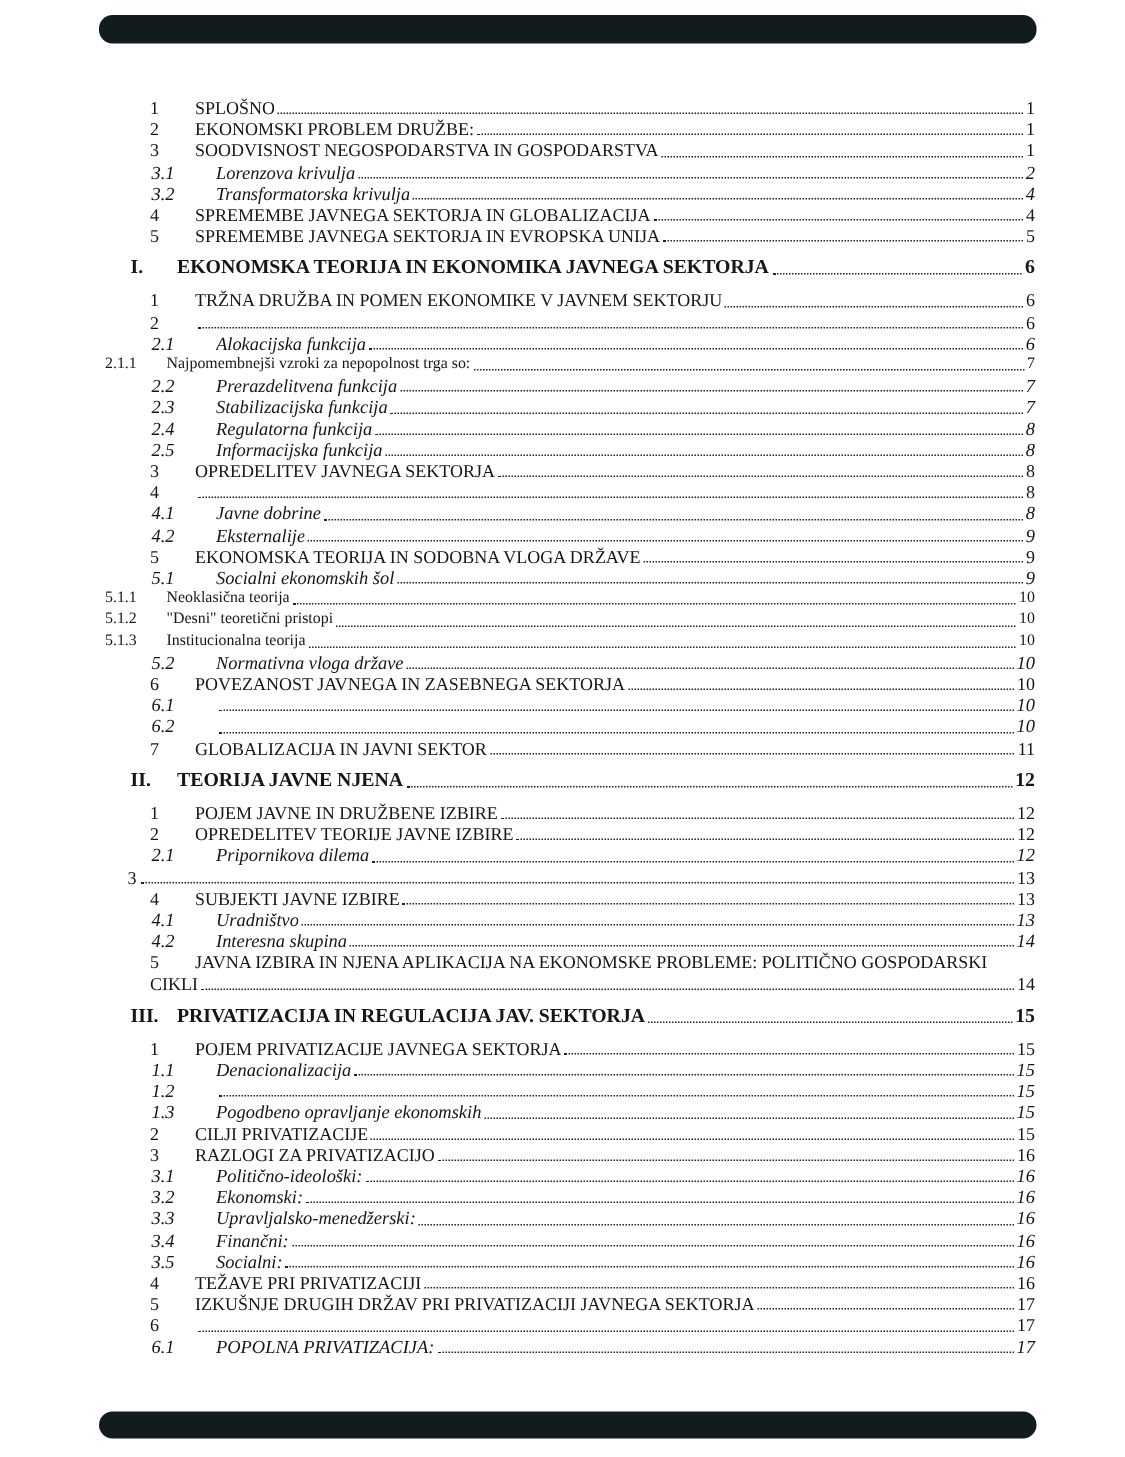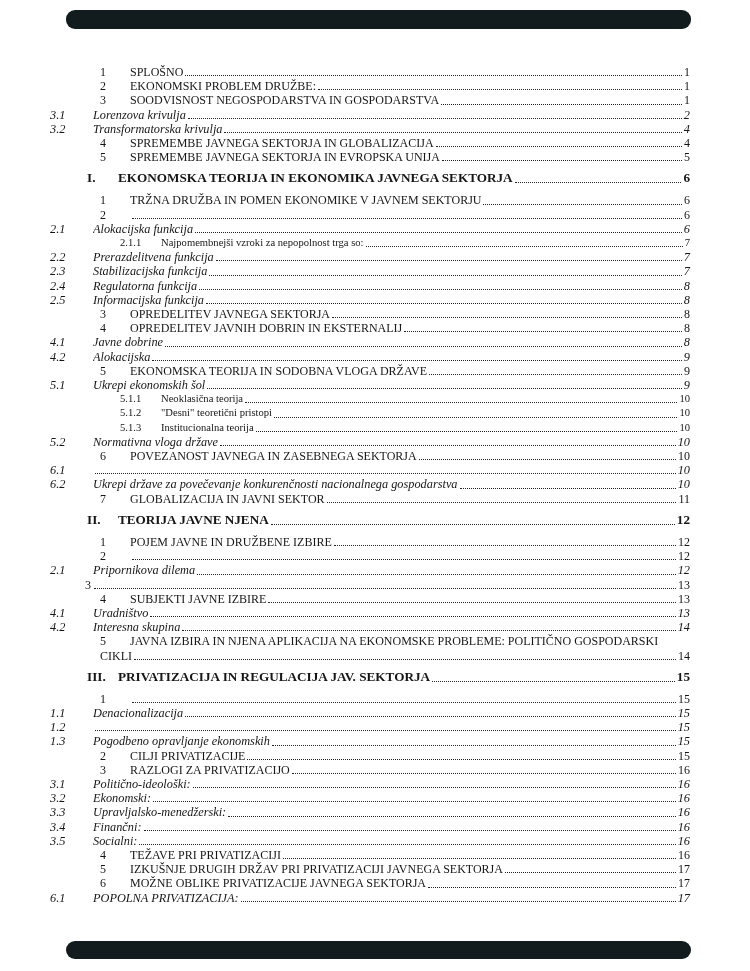--- a/index.html
+++ b/index.html
@@ -38,23 +38,23 @@
     min-width:8px;
     border-bottom:1.4px dotted #222222;
     margin:0 2px 3px 2px;
     height:1px;
   }
   .dots.none{border-bottom:none;}
   .pg{flex:0 0 auto;}
 
   .lv-1{padding-left:100px;font-size:12px;}
   .lv-1 .num{width:30px;}
-  .lv-2{padding-left:50px;font-size:12.3px;font-style:italic;}
+  .lv-2{padding-left:101px;font-size:12.3px;font-style:italic;}
   .lv-2 .num{width:43px;}
-  .lv-3{padding-left:120px;font-size:10.6px;}
+  .lv-3{padding-left:70px;font-size:10.6px;}
   .lv-3 .num{width:41px;}
   .lv-0{padding-left:85px;font-size:12px;}
   .lv-0 .num{width:auto;margin-right:1px;}
   .lv-h{padding-left:87px;font-size:13.2px;font-weight:700;margin:6px 0 7px 0;line-height:16px;}
   .lv-h .num{width:31px;}
   .lv-wrap{padding-left:100px;font-size:12px;}
 </style>
 </head>
 <body style="background: rgb(255, 255, 255); color: rgb(22, 22, 22);">
 
@@ -157,45 +157,44 @@
       <span class="pg">8</span>
     </div>
     <div class="row lv-1">
       <span class="num">3</span>
       <span class="title">OPREDELITEV JAVNEGA SEKTORJA</span>
       <span class="dots"></span>
       <span class="pg">8</span>
     </div>
     <div class="row lv-1">
       <span class="num">4</span>
-      <span class="title">OPREDELITEV JAVNIH DOBRIN IN EKSTERNALIJ</span>
       <span class="dots"></span>
       <span class="pg">8</span>
     </div>
     <div class="row lv-2">
       <span class="num">4.1</span>
       <span class="title">Javne dobrine</span>
       <span class="dots"></span>
       <span class="pg">8</span>
     </div>
     <div class="row lv-2">
       <span class="num">4.2</span>
-      <span class="title">Alokacijska</span>
+      <span class="title">Eksternalije</span>
       <span class="dots"></span>
       <span class="pg">9</span>
     </div>
     <div class="row lv-1">
       <span class="num">5</span>
       <span class="title">EKONOMSKA TEORIJA IN SODOBNA VLOGA DRŽAVE</span>
       <span class="dots"></span>
       <span class="pg">9</span>
     </div>
     <div class="row lv-2">
       <span class="num">5.1</span>
-      <span class="title">Ukrepi ekonomskih šol</span>
+      <span class="title">Socialni ekonomskih šol</span>
       <span class="dots"></span>
       <span class="pg">9</span>
     </div>
     <div class="row lv-3">
       <span class="num">5.1.1</span>
       <span class="title">Neoklasična teorija</span>
       <span class="dots"></span>
       <span class="pg">10</span>
     </div>
     <div class="row lv-3">
@@ -222,21 +221,20 @@
       <span class="dots"></span>
       <span class="pg">10</span>
     </div>
     <div class="row lv-2">
       <span class="num">6.1</span>
       <span class="dots"></span>
       <span class="pg">10</span>
     </div>
     <div class="row lv-2">
       <span class="num">6.2</span>
-      <span class="title">Ukrepi države za povečevanje konkurenčnosti nacionalnega gospodarstva</span>
       <span class="dots"></span>
       <span class="pg">10</span>
     </div>
     <div class="row lv-1">
       <span class="num">7</span>
       <span class="title">GLOBALIZACIJA IN JAVNI SEKTOR</span>
       <span class="dots"></span>
       <span class="pg">11</span>
     </div>
     <div class="row lv-h">
@@ -246,20 +244,21 @@
       <span class="pg">12</span>
     </div>
     <div class="row lv-1">
       <span class="num">1</span>
       <span class="title">POJEM JAVNE IN DRUŽBENE IZBIRE</span>
       <span class="dots"></span>
       <span class="pg">12</span>
     </div>
     <div class="row lv-1">
       <span class="num">2</span>
+      <span class="title">OPREDELITEV TEORIJE JAVNE IZBIRE</span>
       <span class="dots"></span>
       <span class="pg">12</span>
     </div>
     <div class="row lv-2">
       <span class="num">2.1</span>
       <span class="title">Pripornikova dilema</span>
       <span class="dots"></span>
       <span class="pg">12</span>
     </div>
     <div class="row lv-0">
@@ -298,20 +297,21 @@
       <span class="pg">14</span>
     </div>
     <div class="row lv-h">
       <span class="num">III.</span>
       <span class="title">PRIVATIZACIJA IN REGULACIJA JAV. SEKTORJA</span>
       <span class="dots"></span>
       <span class="pg">15</span>
     </div>
     <div class="row lv-1">
       <span class="num">1</span>
+      <span class="title">POJEM PRIVATIZACIJE JAVNEGA SEKTORJA</span>
       <span class="dots"></span>
       <span class="pg">15</span>
     </div>
     <div class="row lv-2">
       <span class="num">1.1</span>
       <span class="title">Denacionalizacija</span>
       <span class="dots"></span>
       <span class="pg">15</span>
     </div>
     <div class="row lv-2">
@@ -374,21 +374,20 @@
       <span class="pg">16</span>
     </div>
     <div class="row lv-1">
       <span class="num">5</span>
       <span class="title">IZKUŠNJE DRUGIH DRŽAV PRI PRIVATIZACIJI JAVNEGA SEKTORJA</span>
       <span class="dots"></span>
       <span class="pg">17</span>
     </div>
     <div class="row lv-1">
       <span class="num">6</span>
-      <span class="title">MOŽNE OBLIKE PRIVATIZACIJE JAVNEGA SEKTORJA</span>
       <span class="dots"></span>
       <span class="pg">17</span>
     </div>
     <div class="row lv-2">
       <span class="num">6.1</span>
       <span class="title">POPOLNA PRIVATIZACIJA:</span>
       <span class="dots"></span>
       <span class="pg">17</span>
     </div>
   </div>

